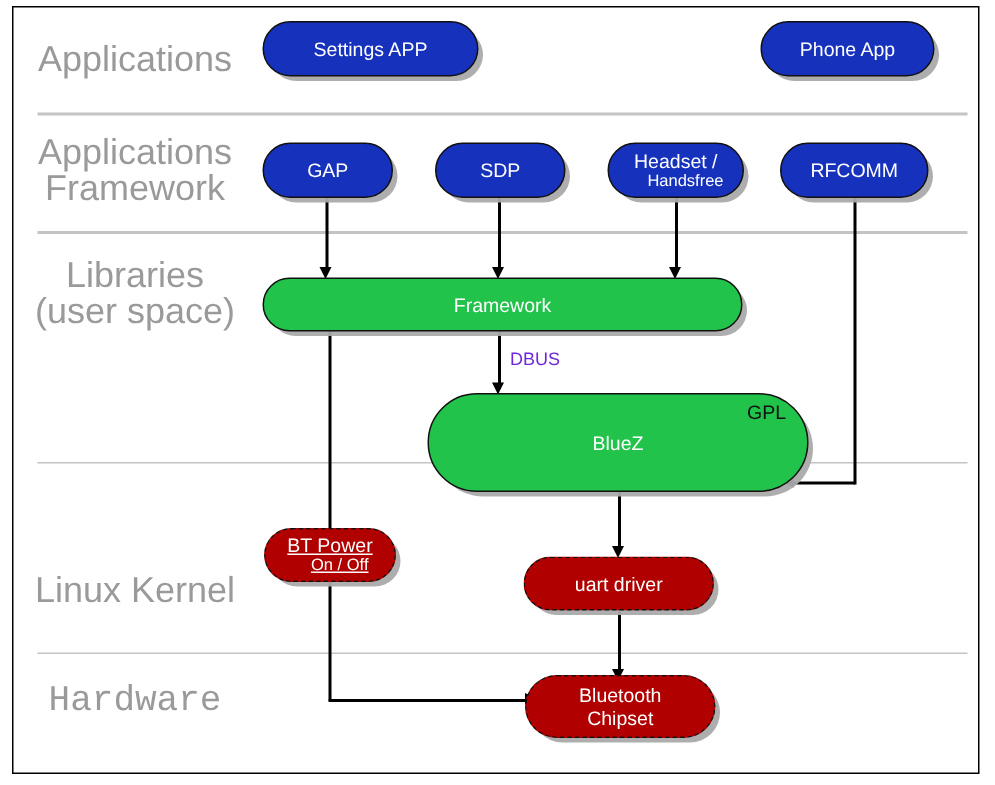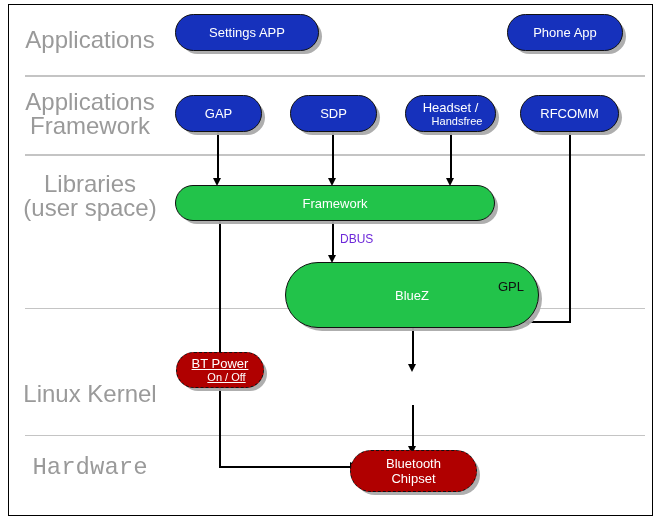--- a/index.html
+++ b/index.html
@@ -64,21 +64,21 @@
   .node.blue  { background: #1631bc; }
   .node.green { background: #22c34a; }
   .node.red   { background: #b00000; border-style: dashed; border-width: 1.5px; }
 
   .node.green .t1 { font-size: 13px; }
 
   
   .corner-tag {
     position: absolute;
     right: 14px;
-    top: 16px;
+    top: 4px;
     color: #111111;
     font-size: 13px;
     line-height: 15px;
     margin-left: 38px;
   }
   
   .vline, .hline {
     position: absolute;
     background: #000000;
     z-index: 2;
@@ -197,19 +197,22 @@
   <div class="node green" style="left:285px; top:262px; width:254px; height:66px;">
     <span class="corner-tag">GPL</span>
     <span class="t1">BlueZ</span>
   </div>
 
   <div class="node red" style="left:176px; top:352px; width:88px; height:36px;text-decoration:underline;">
     <span class="t1">BT Power</span>
     <span class="t2">On / Off</span>
   </div>
 
+  <div class="node red" style="left:349px; top:371px; width:127px; height:36px;">
+    <span class="t1">uart driver</span>
+  </div>
 
   <div class="node red" style="left:350px; top:450px; width:127px; height:42px;justify-content:center;">
     <span class="t1">Bluetooth</span>
     <span class="t1">Chipset</span>
   </div>
 
 </div>
 
 </body></html>

